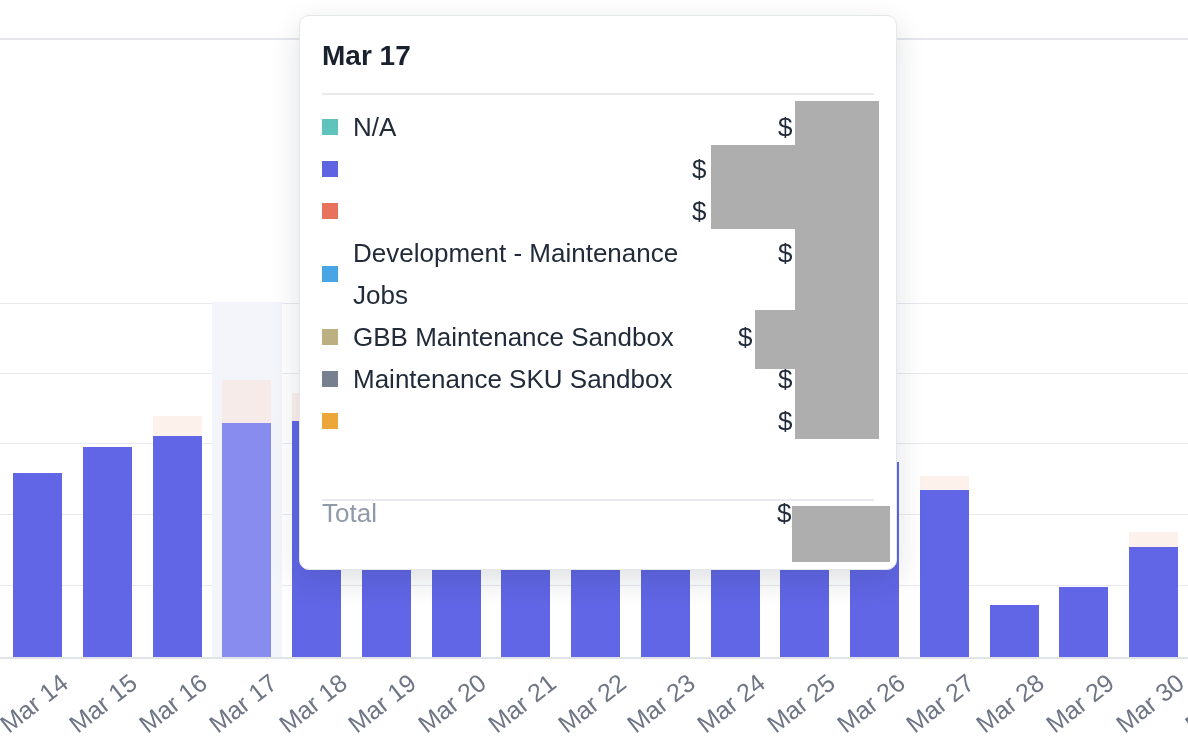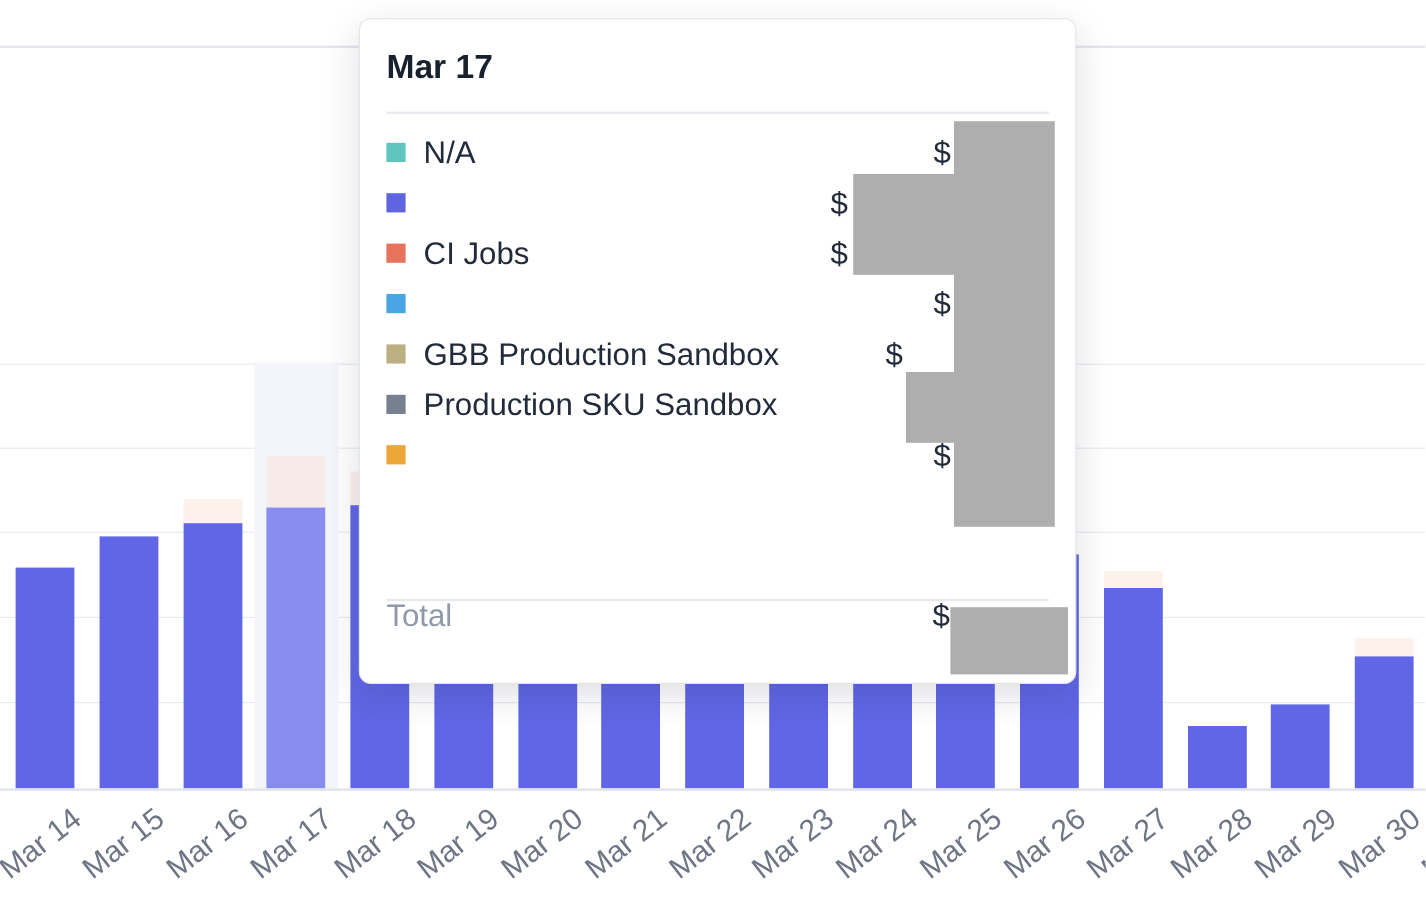--- a/index.html
+++ b/index.html
@@ -128,35 +128,35 @@
       <span class="swatch" style="background: rgb(94, 196, 188);"></span>
       <span class="tt-label">N/A</span>
       <span class="tt-value">$</span>
     </div>
     <div class="tt-row" style="--dx:370px">
       <span class="swatch" style="background: rgb(95, 101, 224);"></span>
       <span class="tt-value">$</span>
     </div>
     <div class="tt-row" style="--dx:370px">
       <span class="swatch" style="background: rgb(232, 115, 92);"></span>
-      <span class="tt-label">CI Jobs</span>
       <span class="tt-value">$</span>
     </div>
     <div class="tt-row" style="--dx:456px">
       <span class="swatch" style="background: rgb(74, 165, 228);"></span>
+      <span class="tt-label">Development - Maintenance Jobs</span>
       <span class="tt-value">$</span>
     </div>
     <div class="tt-row" style="--dx:416px">
       <span class="swatch" style="background: rgb(188, 176, 131);"></span>
-      <span class="tt-label">GBB Production Sandbox</span>
+      <span class="tt-label">GBB Maintenance Sandbox</span>
       <span class="tt-value">$</span>
     </div>
     <div class="tt-row" style="--dx:456px">
       <span class="swatch" style="background: rgb(118, 128, 143);"></span>
-      <span class="tt-label">Production SKU Sandbox</span>
+      <span class="tt-label">Maintenance SKU Sandbox</span>
       <span class="tt-value">$</span>
     </div>
     <div class="tt-row" style="--dx:456px">
       <span class="swatch" style="background: rgb(237, 166, 58);"></span>
       <span class="tt-value">$</span>
     </div>
   </div>
 
   <div class="tt-divider d2"></div>
   <div class="tt-total" style="--dx:455px">

